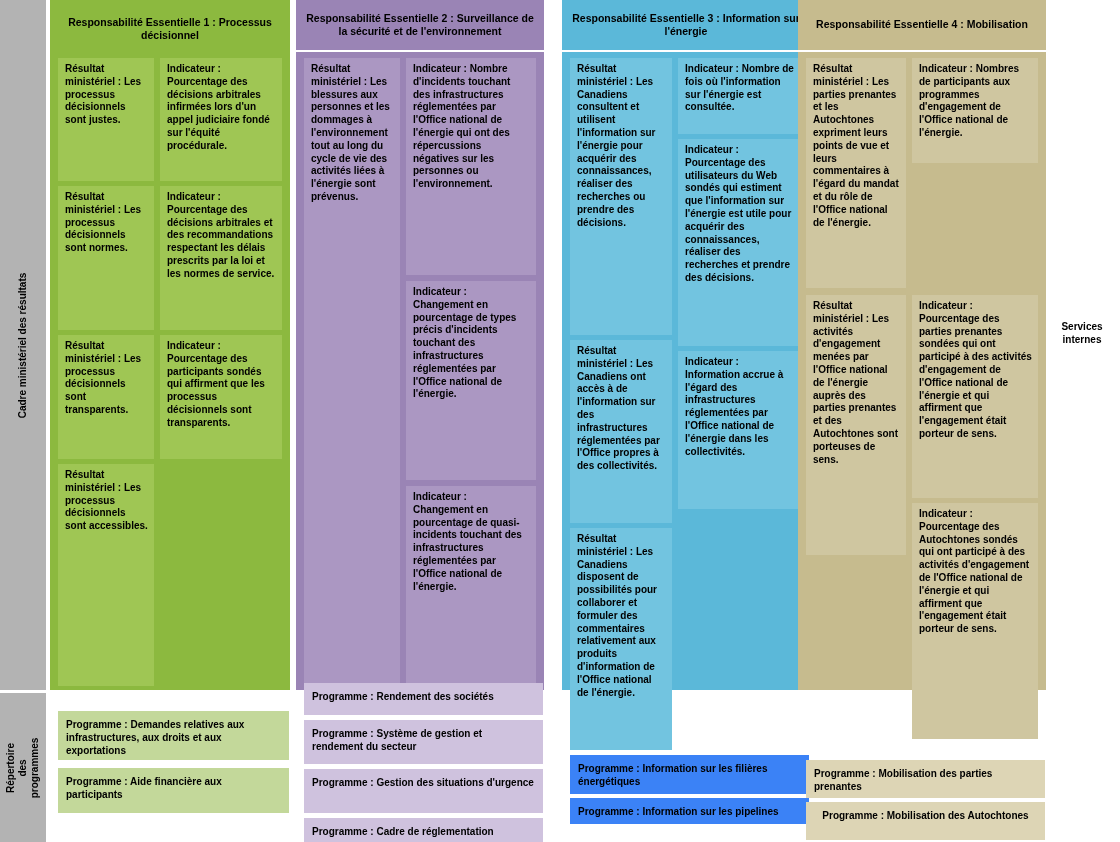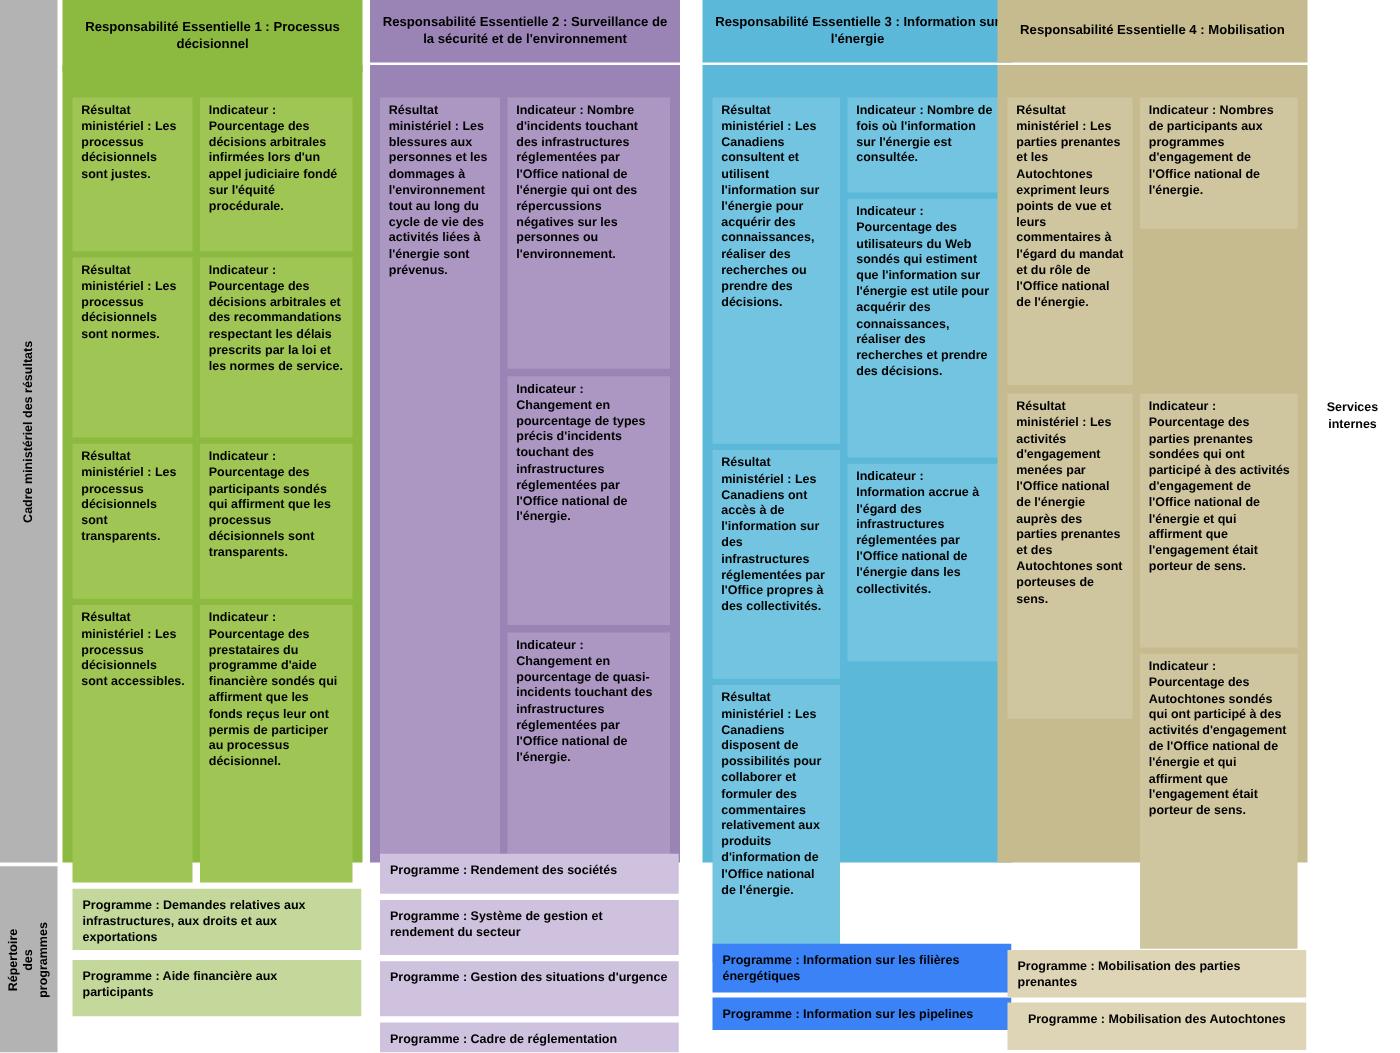--- a/index.html
+++ b/index.html
@@ -47,21 +47,20 @@
     justify-content: center;
   }
   .box {
     position: absolute;
     font-size: 10px;
     font-weight: bold;
     color: #000;
     line-height: 1.28;
     padding: 5px 6px 18px 7px;
     overflow: hidden;
-    margin-top: 20px;
   }
   .prog {
     position: absolute;
     font-size: 10px;
     font-weight: bold;
     color: #000;
     line-height: 1.3;
     padding: 7px 8px;
     overflow: hidden;
   }
@@ -114,21 +113,20 @@
     <div class="box c1-box" style="left:8px; top:58px; width:96px; height:123px;">Résultat ministériel : Les processus décisionnels sont justes.</div>
     <div class="box c1-box" style="left:110px; top:58px; width:122px; height:123px;">Indicateur : Pourcentage des décisions arbitrales infirmées lors d'un appel judiciaire fondé sur l'équité procédurale.</div>
 
     <div class="box c1-box" style="left:8px; top:186px; width:96px; height:144px;">Résultat ministériel : Les processus décisionnels sont normes.</div>
     <div class="box c1-box" style="left:110px; top:186px; width:122px; height:144px;">Indicateur : Pourcentage des décisions arbitrales et des recommandations respectant les délais prescrits par la loi et les normes de service.</div>
 
     <div class="box c1-box" style="left:8px; top:335px; width:96px; height:124px;">Résultat ministériel : Les processus décisionnels sont transparents.</div>
     <div class="box c1-box" style="left:110px; top:335px; width:122px; height:124px;">Indicateur : Pourcentage des participants sondés qui affirment que les processus décisionnels sont transparents.</div>
 
     <div class="box c1-box" style="left:8px; top:464px; width:96px; height:222px;">Résultat ministériel : Les processus décisionnels sont accessibles.</div>
-    <div class="box c1-box" style="left:110px; top:464px; width:122px; height:222px;">Indicateur : Pourcentage des prestataires du programme d'aide financière sondés qui affirment que les fonds reçus leur ont permis de participer au processus décisionnel.</div>
 
     <div class="prog c1-prog" style="left:8px; top:711px; width:231px; height:49px;">Programme : Demandes relatives aux infrastructures, aux droits et aux exportations</div>
     <div class="prog c1-prog" style="left:8px; top:768px; width:231px; height:45px;">Programme : Aide financière aux participants</div>
   </div>
 
   <div class="col" style="left:296px; top:0px; width:248px; height:842px;border-radius:19px;">
     <div class="col-header c2-head" style="position:absolute; left:0; top:0; width:248px; height:50px;">Responsabilité Essentielle 2 : Surveillance de la sécurité et de l'environnement</div>
     <div class="c2-band" style="position:absolute; left:0; top:52px; width:248px; height:638px;"></div>
 
     <div class="box c2-box" style="left:8px; top:58px; width:96px; height:628px;">Résultat ministériel : Les blessures aux personnes et les dommages à l'environnement tout au long du cycle de vie des activités liées à l'énergie sont prévenus.</div>

